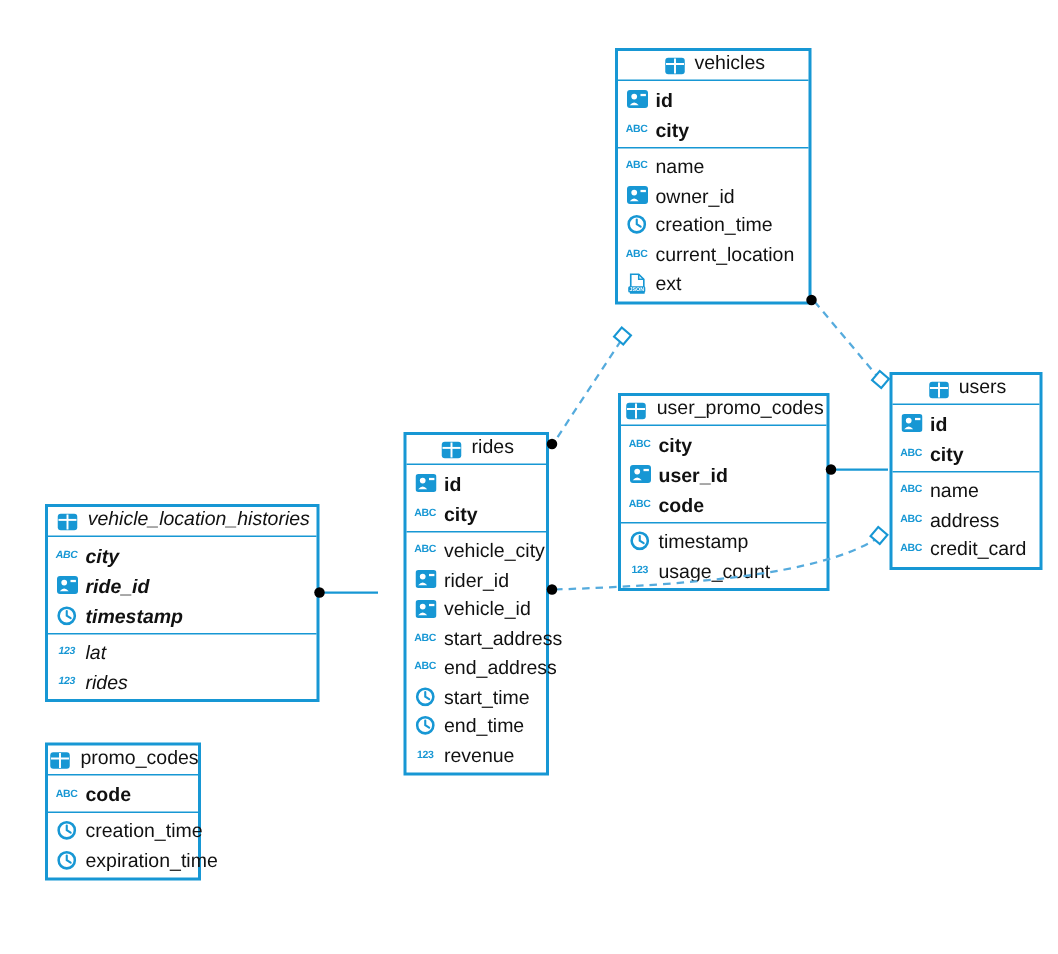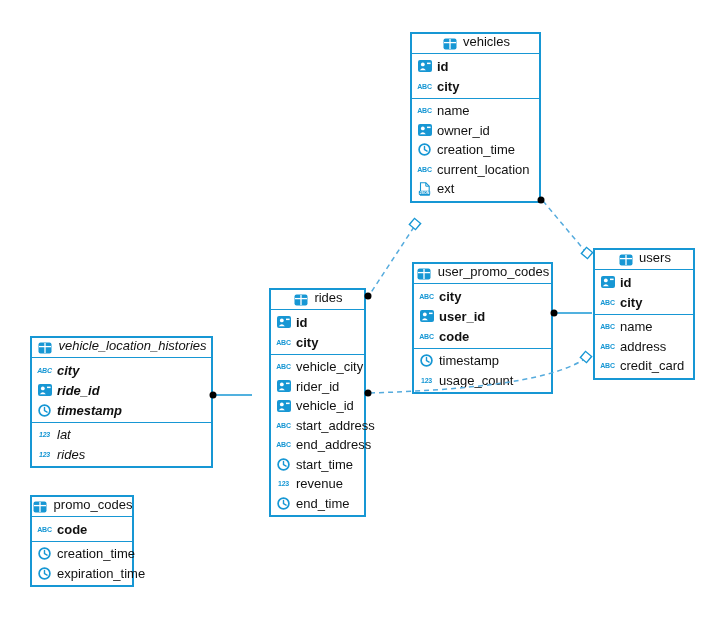--- a/index.html
+++ b/index.html
@@ -289,32 +289,32 @@
           <span class="icon">
             <svg width="13" height="13" viewBox="0 0 13 13">
               <circle cx="6.5" cy="6.5" r="5.4" fill="none" stroke="#1797d4" stroke-width="1.7"></circle>
               <path d="M6.5 3.4 L6.5 6.5 L9.1 8.1" fill="none" stroke="#1797d4" stroke-width="1.4" stroke-linecap="round"></path>
             </svg>
           </span>
           <span>start_time</span>
         </div>
         <div class="row">
           <span class="icon">
+            <svg width="13" height="13" viewBox="0 0 13 13">
+              <circle cx="6.5" cy="6.5" r="5.4" fill="none" stroke="#1797d4" stroke-width="1.7"></circle>
+              <path d="M6.5 3.4 L6.5 6.5 L9.1 8.1" fill="none" stroke="#1797d4" stroke-width="1.4" stroke-linecap="round"></path>
+            </svg>
+          </span>
+          <span>end_time</span>
+        </div>
+        <div class="row">
+          <span class="icon">
             <span class="glyph">123</span>
           </span>
           <span>revenue</span>
-        </div>
-        <div class="row">
-          <span class="icon">
-            <svg width="13" height="13" viewBox="0 0 13 13">
-              <circle cx="6.5" cy="6.5" r="5.4" fill="none" stroke="#1797d4" stroke-width="1.7"></circle>
-              <path d="M6.5 3.4 L6.5 6.5 L9.1 8.1" fill="none" stroke="#1797d4" stroke-width="1.4" stroke-linecap="round"></path>
-            </svg>
-          </span>
-          <span>end_time</span>
         </div>
       </div>
     </div>
   <div class="db-table" style="left:30px;top:336px;width:183px;font-style:italic;">
       <div class="tbl-header">
         <span class="icon">
           <svg width="14" height="12" viewBox="0 0 14 12">
             <rect x="0.5" y="0.5" width="13" height="11" rx="2" fill="#1797d4"></rect>
             <line x1="1" y1="4.6" x2="13" y2="4.6" stroke="#fff" stroke-width="1.3"></line>
             <line x1="7" y1="4.6" x2="7" y2="11" stroke="#fff" stroke-width="1.3"></line>

